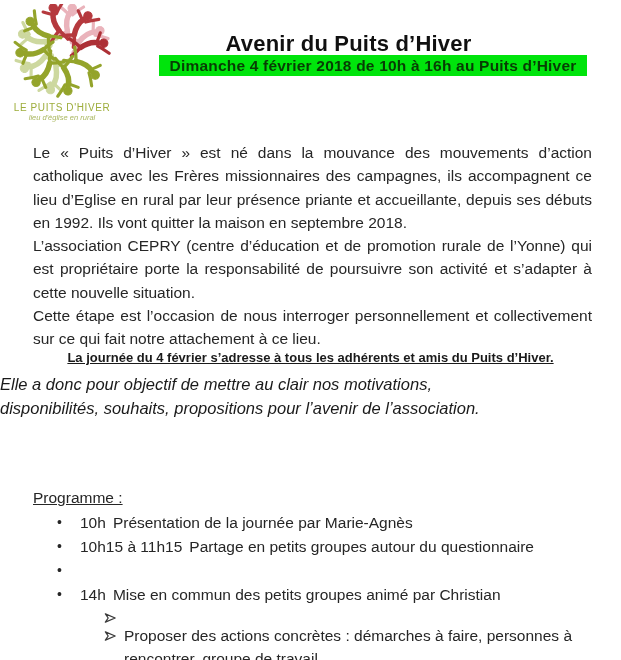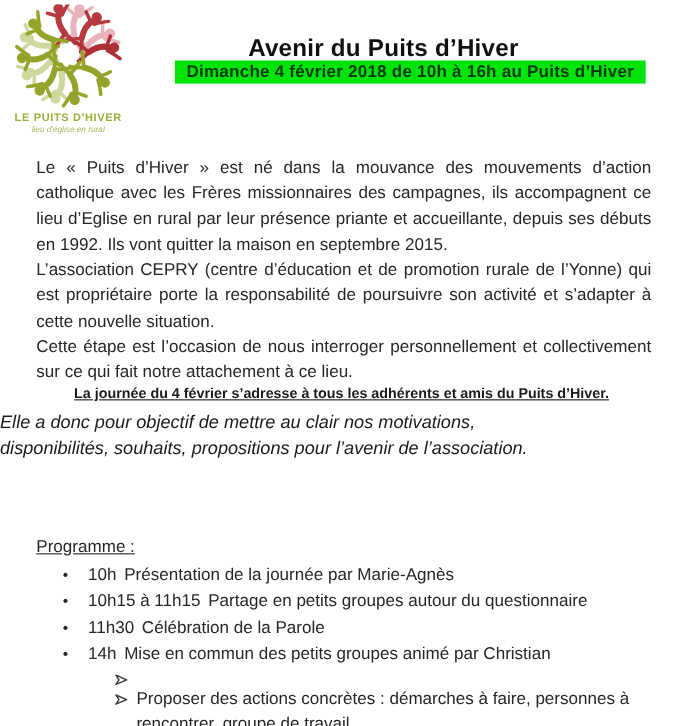--- a/index.html
+++ b/index.html
@@ -5,21 +5,21 @@
   html,body{margin:0;padding:0;}
   body{background:#ffffff;}
   .page{
     position:relative;width:621px;height:660px;background:#ffffff;overflow:hidden;
     font-family:"Liberation Sans","DejaVu Sans",sans-serif;color:#1f1f1f;
   }
 
   
   .logo{position:absolute;left:6px;top:4px;width:112px;text-align:center;}
   .logo svg{display:block;margin:0 auto;width:98px;height:98px;}
-  .logo-title{font-size:10px;font-weight:bold;color:#9dad3b;letter-spacing:.6px;line-height:11px;}
+  .logo-title{font-size:10px;font-weight:normal;color:#9dad3b;letter-spacing:.6px;line-height:11px;}
   .logo-sub{font-size:7.5px;color:#a9b75e;line-height:9px;font-style:italic;}
 
   
   .doc-title{
     position:absolute;top:31px;left:0;width:609px;text-align:center;
     font-size:22px;font-weight:bold;color:#101010;letter-spacing:.2px;padding-left:44px;
   }
   .banner{
     position:absolute;top:55px;left:119px;width:428px;height:21px;
     background:#00e40c;color:#073c04;font-weight:bold;font-size:15.5px;
@@ -91,21 +91,21 @@
       <use href="#dancer" transform="translate(50,46) rotate(311) translate(0,-26)" fill="#94a42b" stroke="#94a42b"></use>
     </svg>
     <div class="logo-title">LE PUITS D'HIVER</div>
     <div class="logo-sub">lieu d'église en rural</div>
   </div>
 
   <div class="doc-title">Avenir du Puits d’Hiver</div>
   <div class="banner">Dimanche 4 février 2018 de 10h à 16h au Puits d’Hiver</div>
 
   <div class="intro">
-    <p>Le « Puits d’Hiver » est né dans la mouvance des mouvements d’action catholique avec les Frères missionnaires des campagnes, ils accompagnent ce lieu d’Eglise en rural par leur présence priante et accueillante, depuis ses débuts en 1992. Ils vont quitter la maison en septembre 2015.</p>
+    <p>Le « Puits d’Hiver » est né dans la mouvance des mouvements d’action catholique avec les Frères missionnaires des campagnes, ils accompagnent ce lieu d’Eglise en rural par leur présence priante et accueillante, depuis ses débuts en 1992. Ils vont quitter la maison en septembre 2018.</p>
     <p>L’association CEPRY (centre d’éducation et de promotion rurale de l’Yonne) qui est propriétaire porte la responsabilité de poursuivre son activité et s’adapter à cette nouvelle situation.</p>
     <p>Cette étape est l’occasion de nous interroger personnellement et collectivement sur ce qui fait notre attachement à ce lieu.</p>
   </div>
 
   <div class="bold-line">
     <span>La journée du 4 février s’adresse à tous les adhérents et amis du Puits d’Hiver.</span>
   </div>
   <div class="italic-block">
     <div>Elle a donc pour objectif de mettre au clair nos motivations,</div>
     <div>disponibilités, souhaits, propositions pour l’avenir de l’association.</div>
@@ -117,21 +117,20 @@
       <li class="prog-item">
         <span class="bullet-dot">•</span>
         <span><b class="prog-time">10h</b><span class="prog-text">Présentation de la journée par Marie-Agnès</span></span>
       </li>
       <li class="prog-item">
         <span class="bullet-dot">•</span>
         <span><b class="prog-time">10h15 à 11h15</b><span class="prog-text">Partage en petits groupes autour du questionnaire</span></span>
       </li>
       <li class="prog-item">
         <span class="bullet-dot">•</span>
-        <span><b class="prog-time">11h30</b><span class="prog-text">Célébration de la Parole</span></span>
       </li>
       <li class="prog-item">
         <span class="bullet-dot">•</span>
         <span><b class="prog-time">14h</b><span class="prog-text">Mise en commun des petits groupes animé par Christian</span></span>
       </li>
     </ul>
     <ul class="sub-list">
       <li class="sub-item">
         <svg class="arrow-ico" viewBox="0 0 14 12" aria-hidden="true">
             <path d="M1.5,1.5 L12,6 L1.5,10.5 L4.5,6 Z" fill="none" stroke="#3a3a3a" stroke-width="1.4" stroke-linejoin="round"></path>

